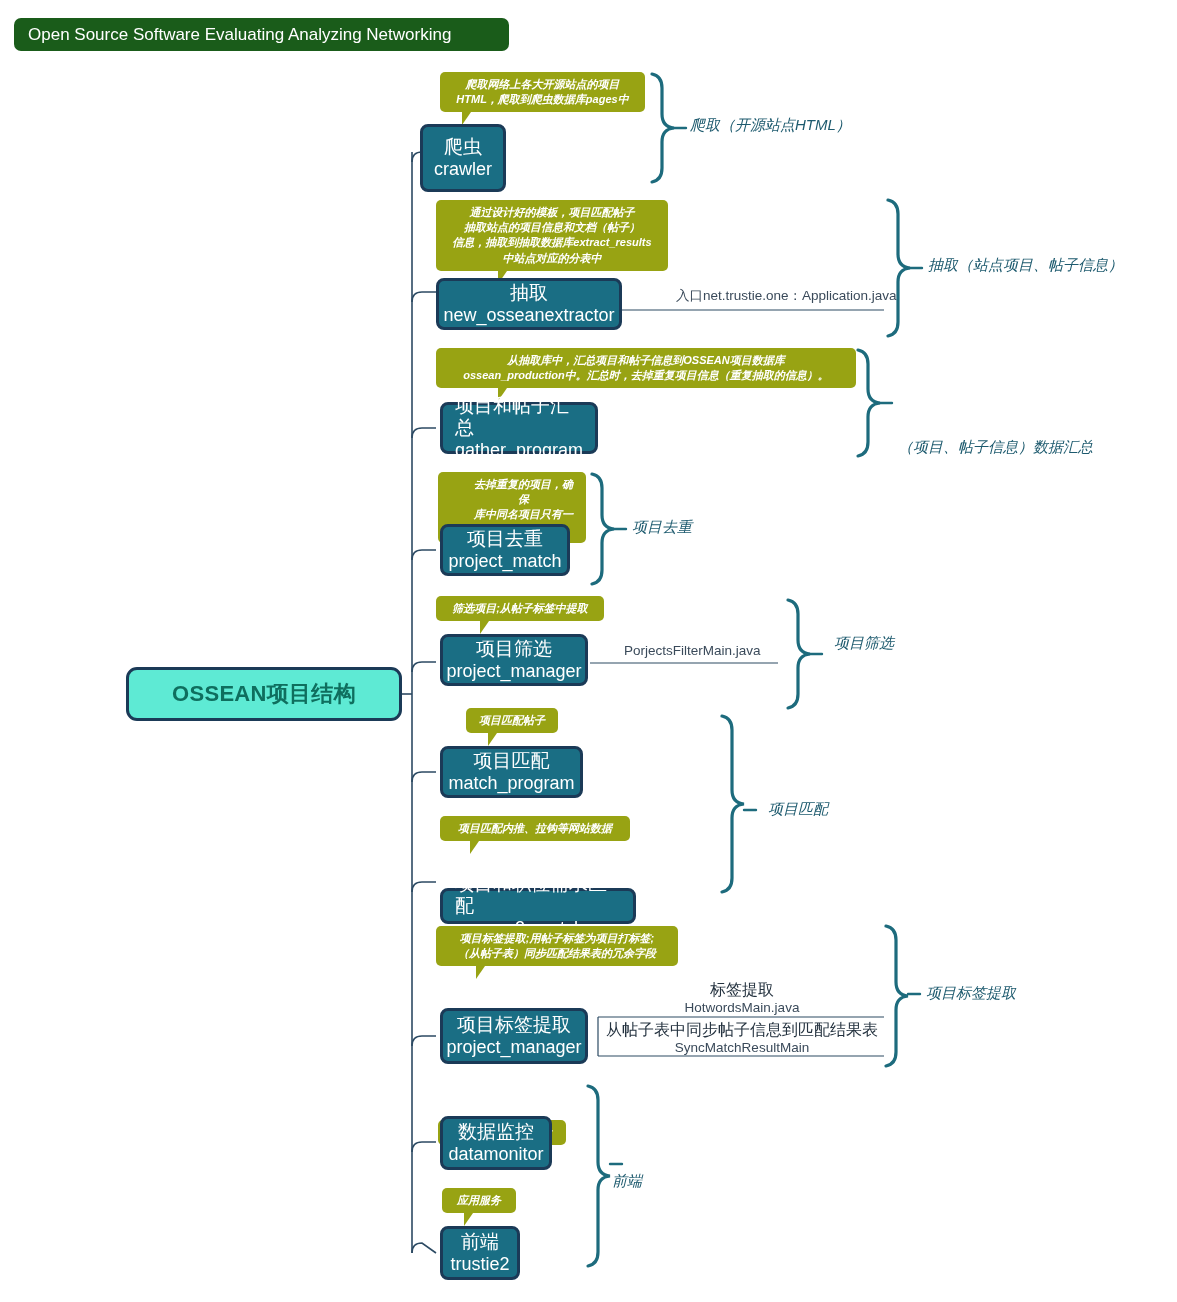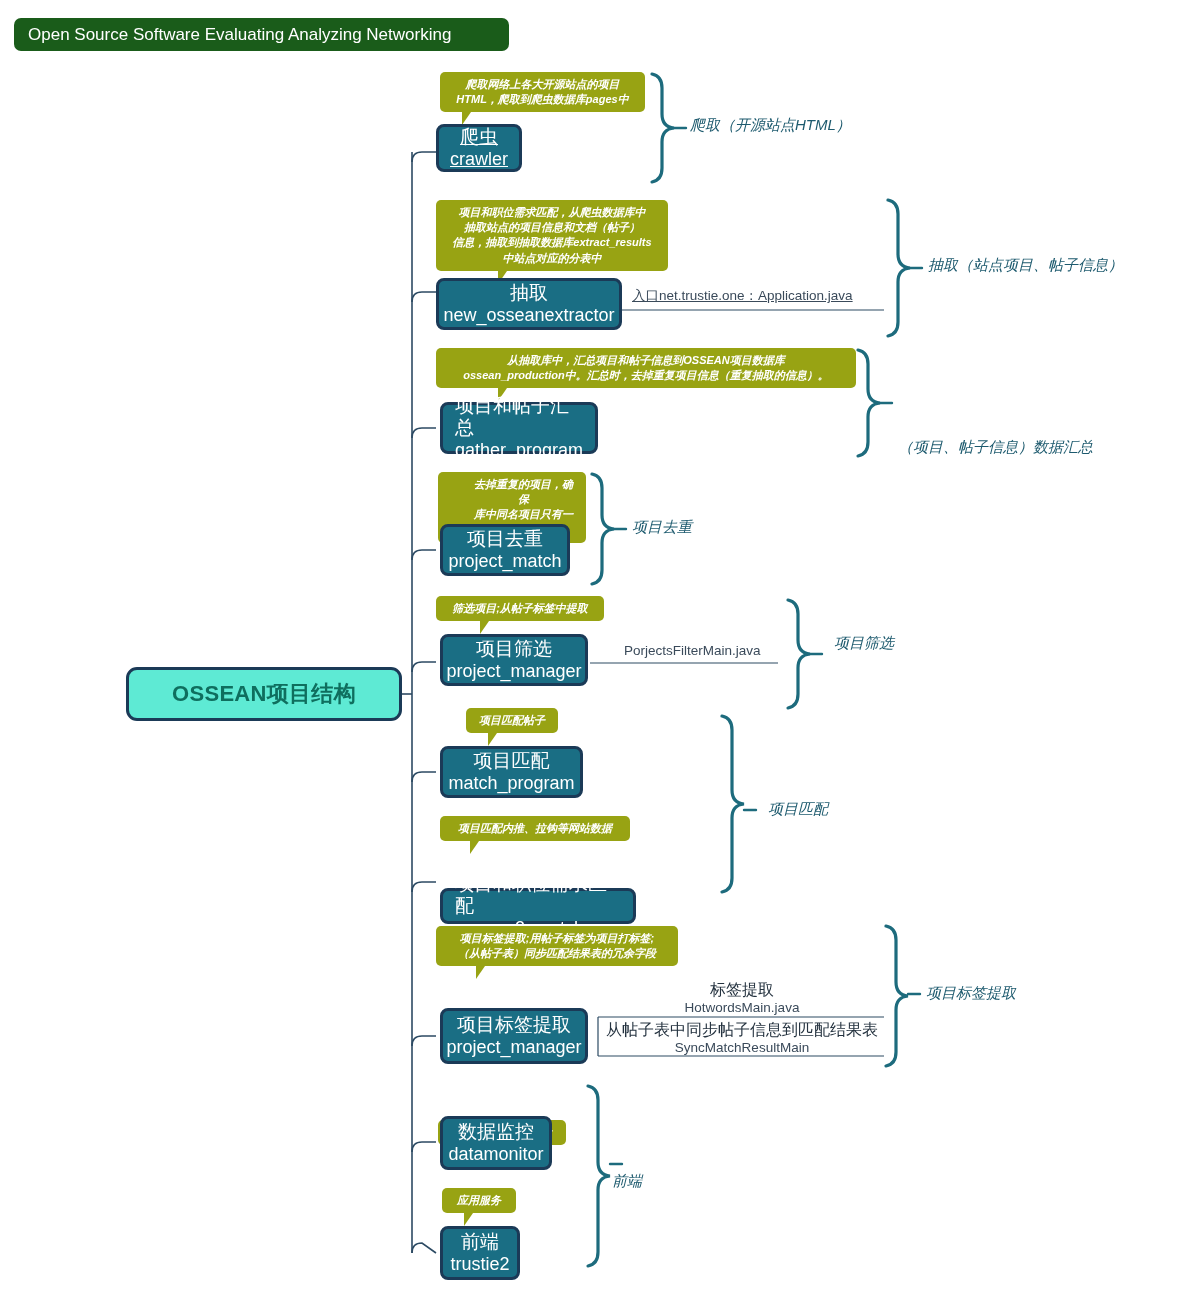--- a/index.html
+++ b/index.html
@@ -183,38 +183,38 @@
 
 <div id="root-node">
   <span>OSSEAN项目结构</span>
 </div>
 
 <div class="note" style="left:440px; top:72px; width:205px;">
   <div>爬取网络上各大开源站点的项目</div>
   <div>HTML，爬取到爬虫数据库pages中</div>
   <div class="tail" style="left:22px; bottom:-13px; border-left:9px solid #98a313; border-bottom:13px solid transparent;"></div>
 </div>
-<div class="topic" style="left:436px; top:124px; width:86px; height:48px;text-decoration:underline;">
+<div class="topic" style="left:420px; top:124px; width:86px; height:68px;">
   <span class="cn">爬虫</span>
   <span class="en">crawler</span>
 </div>
 <div class="brace-label" style="left:690px; top:116px;">爬取（开源站点HTML）</div>
 
 <div class="note" style="left:436px; top:200px; width:232px;">
-  <div>项目和职位需求匹配，从爬虫数据库中</div>
+  <div>通过设计好的模板，项目匹配帖子</div>
   <div>抽取站点的项目信息和文档（帖子）</div>
   <div>信息，抽取到抽取数据库extract_results</div>
   <div>中站点对应的分表中</div>
   <div class="tail" style="left:62px; bottom:-13px; border-left:9px solid #98a313; border-bottom:13px solid transparent;"></div>
 </div>
 <div class="topic" style="left:436px; top:278px; width:186px; height:52px;">
   <span class="cn">抽取</span>
   <span class="en">new_osseanextractor</span>
 </div>
-<div class="anno" style="left:632px; top:288px;text-decoration:underline;">入口net.trustie.one：Application.java</div>
+<div class="anno" style="left:676px; top:288px;">入口net.trustie.one：Application.java</div>
 <div class="brace-label" style="left:928px; top:256px;">抽取（站点项目、帖子信息）</div>
 
 <div class="note" style="left:436px; top:348px; width:420px;">
   <div>从抽取库中，汇总项目和帖子信息到OSSEAN项目数据库</div>
   <div>ossean_production中。汇总时，去掉重复项目信息（重复抽取的信息）。</div>
   <div class="tail" style="left:62px; bottom:-13px; border-left:9px solid #98a313; border-bottom:13px solid transparent;"></div>
 </div>
 <div class="topic" style="left:440px; top:402px; width:158px; height:52px;">
   <span class="cn">项目和帖子汇总</span>
   <span class="en">gather_program</span>

